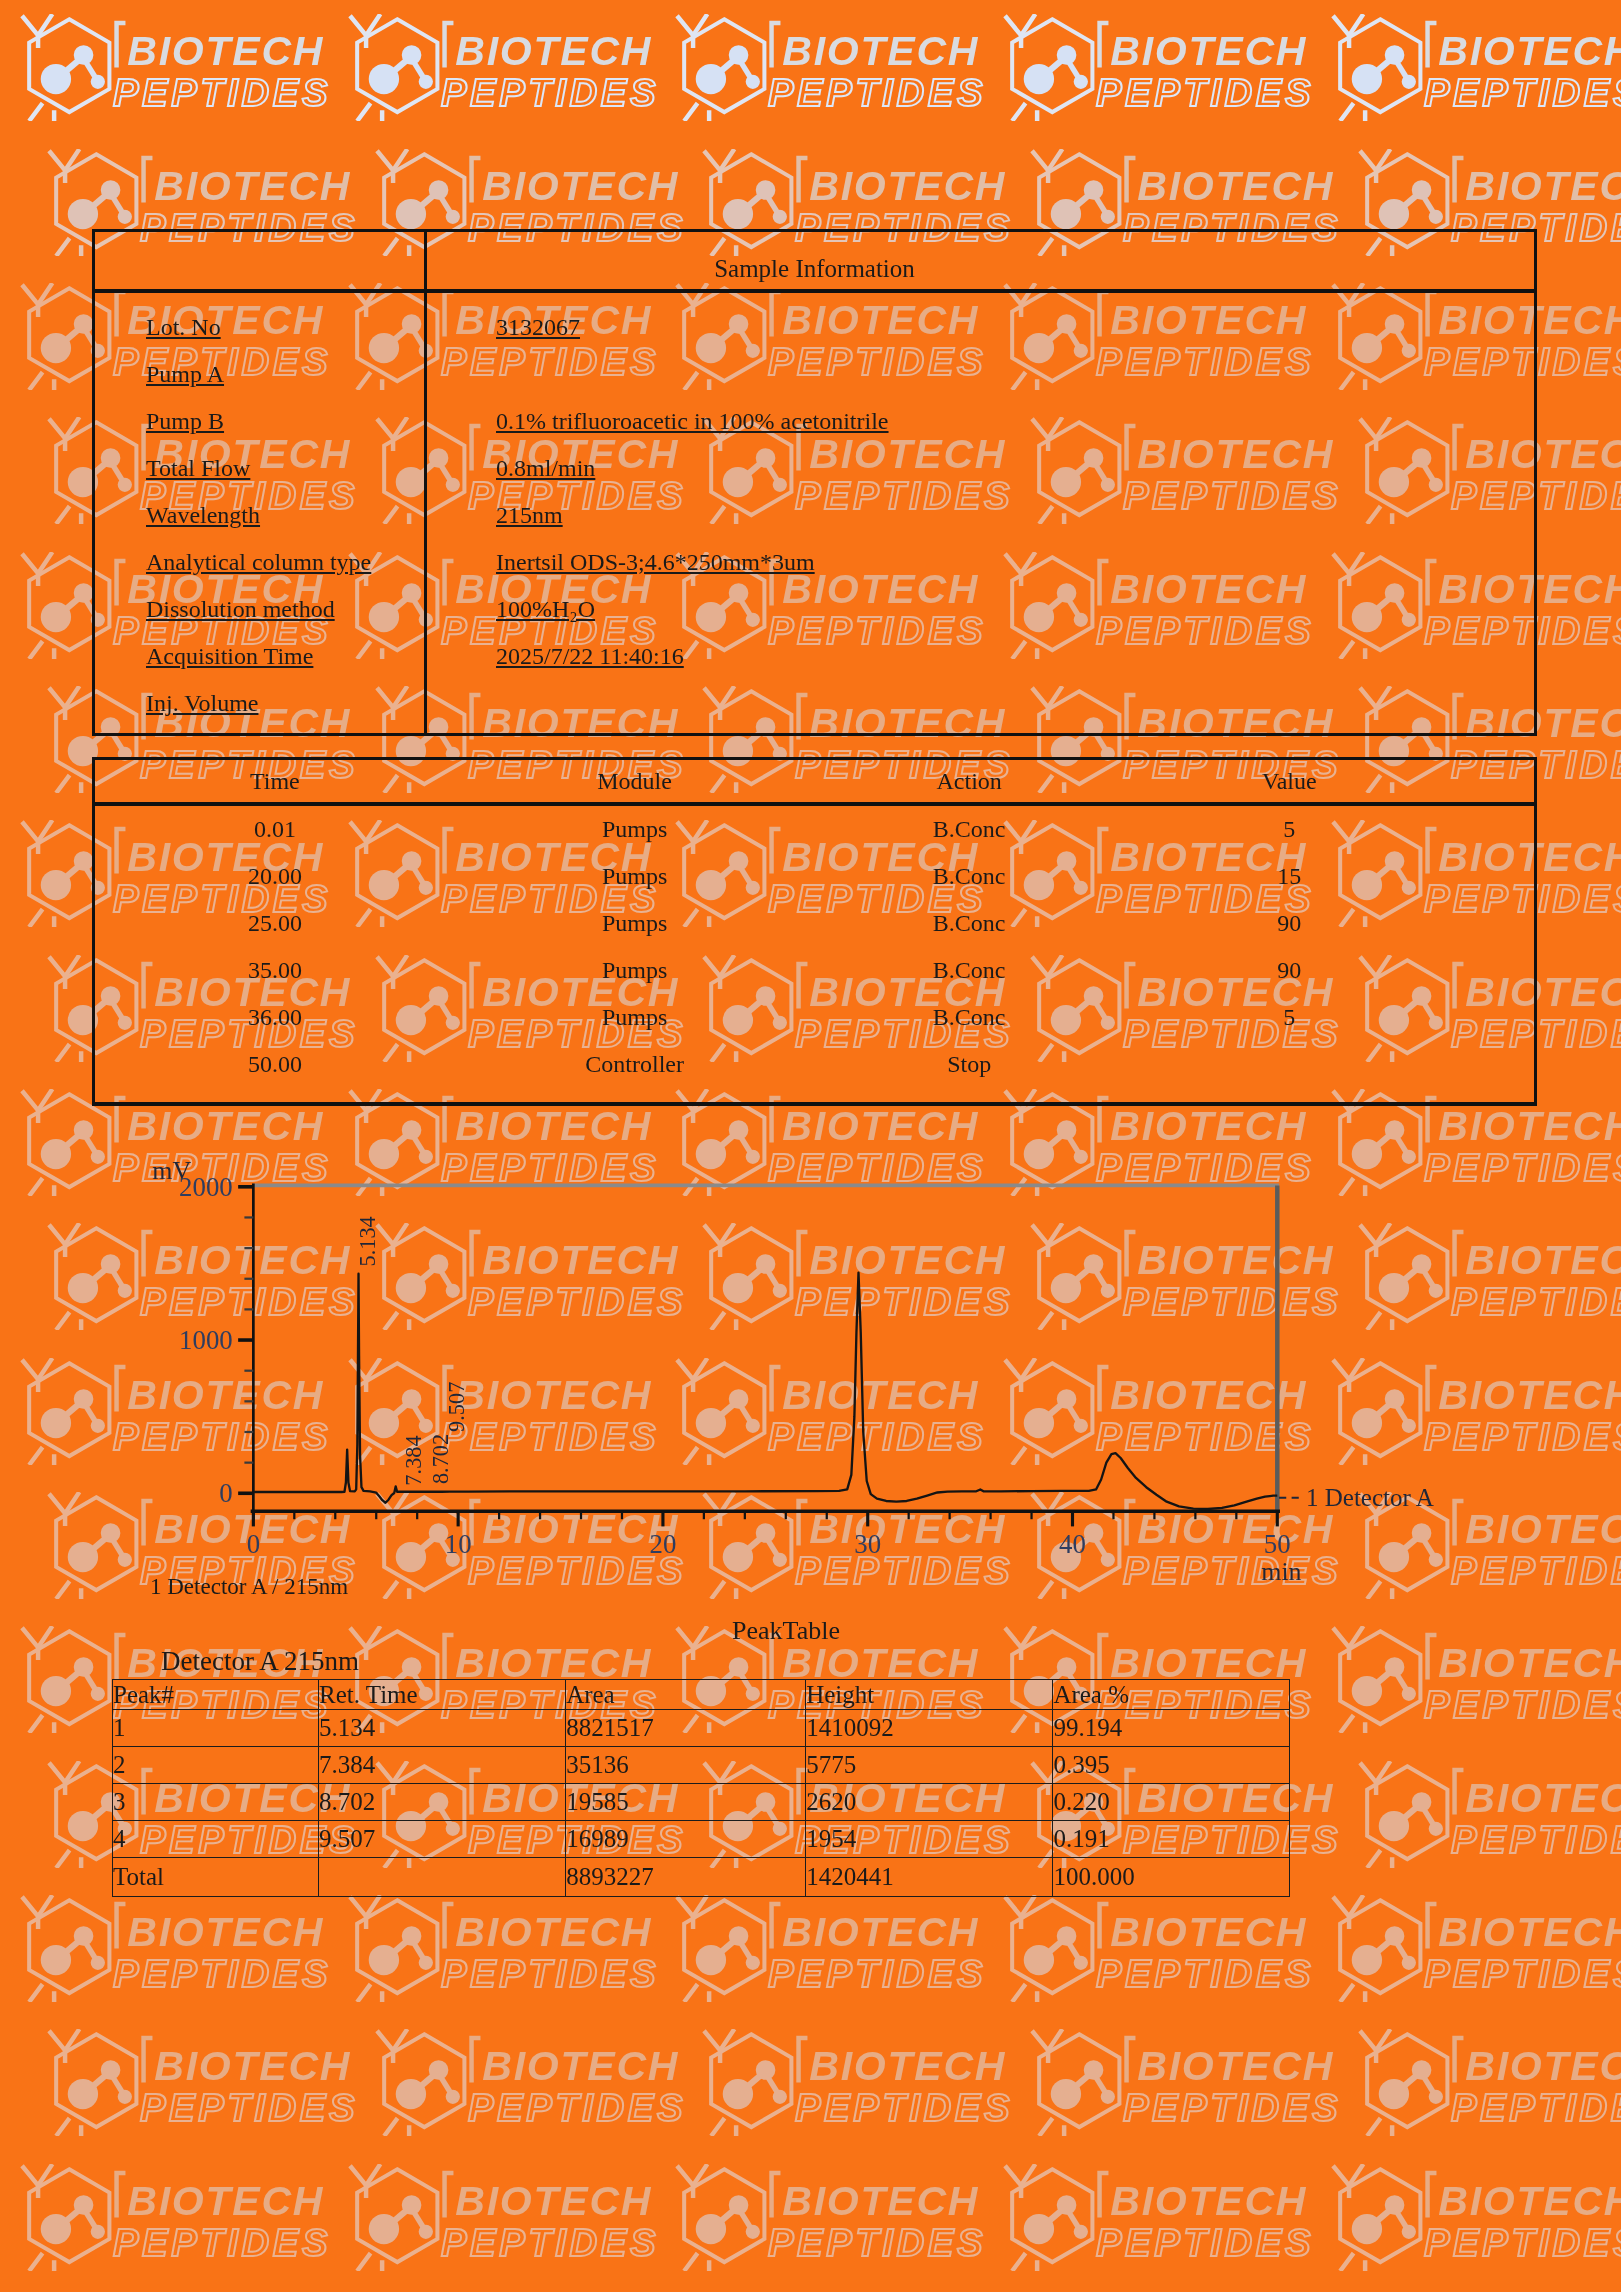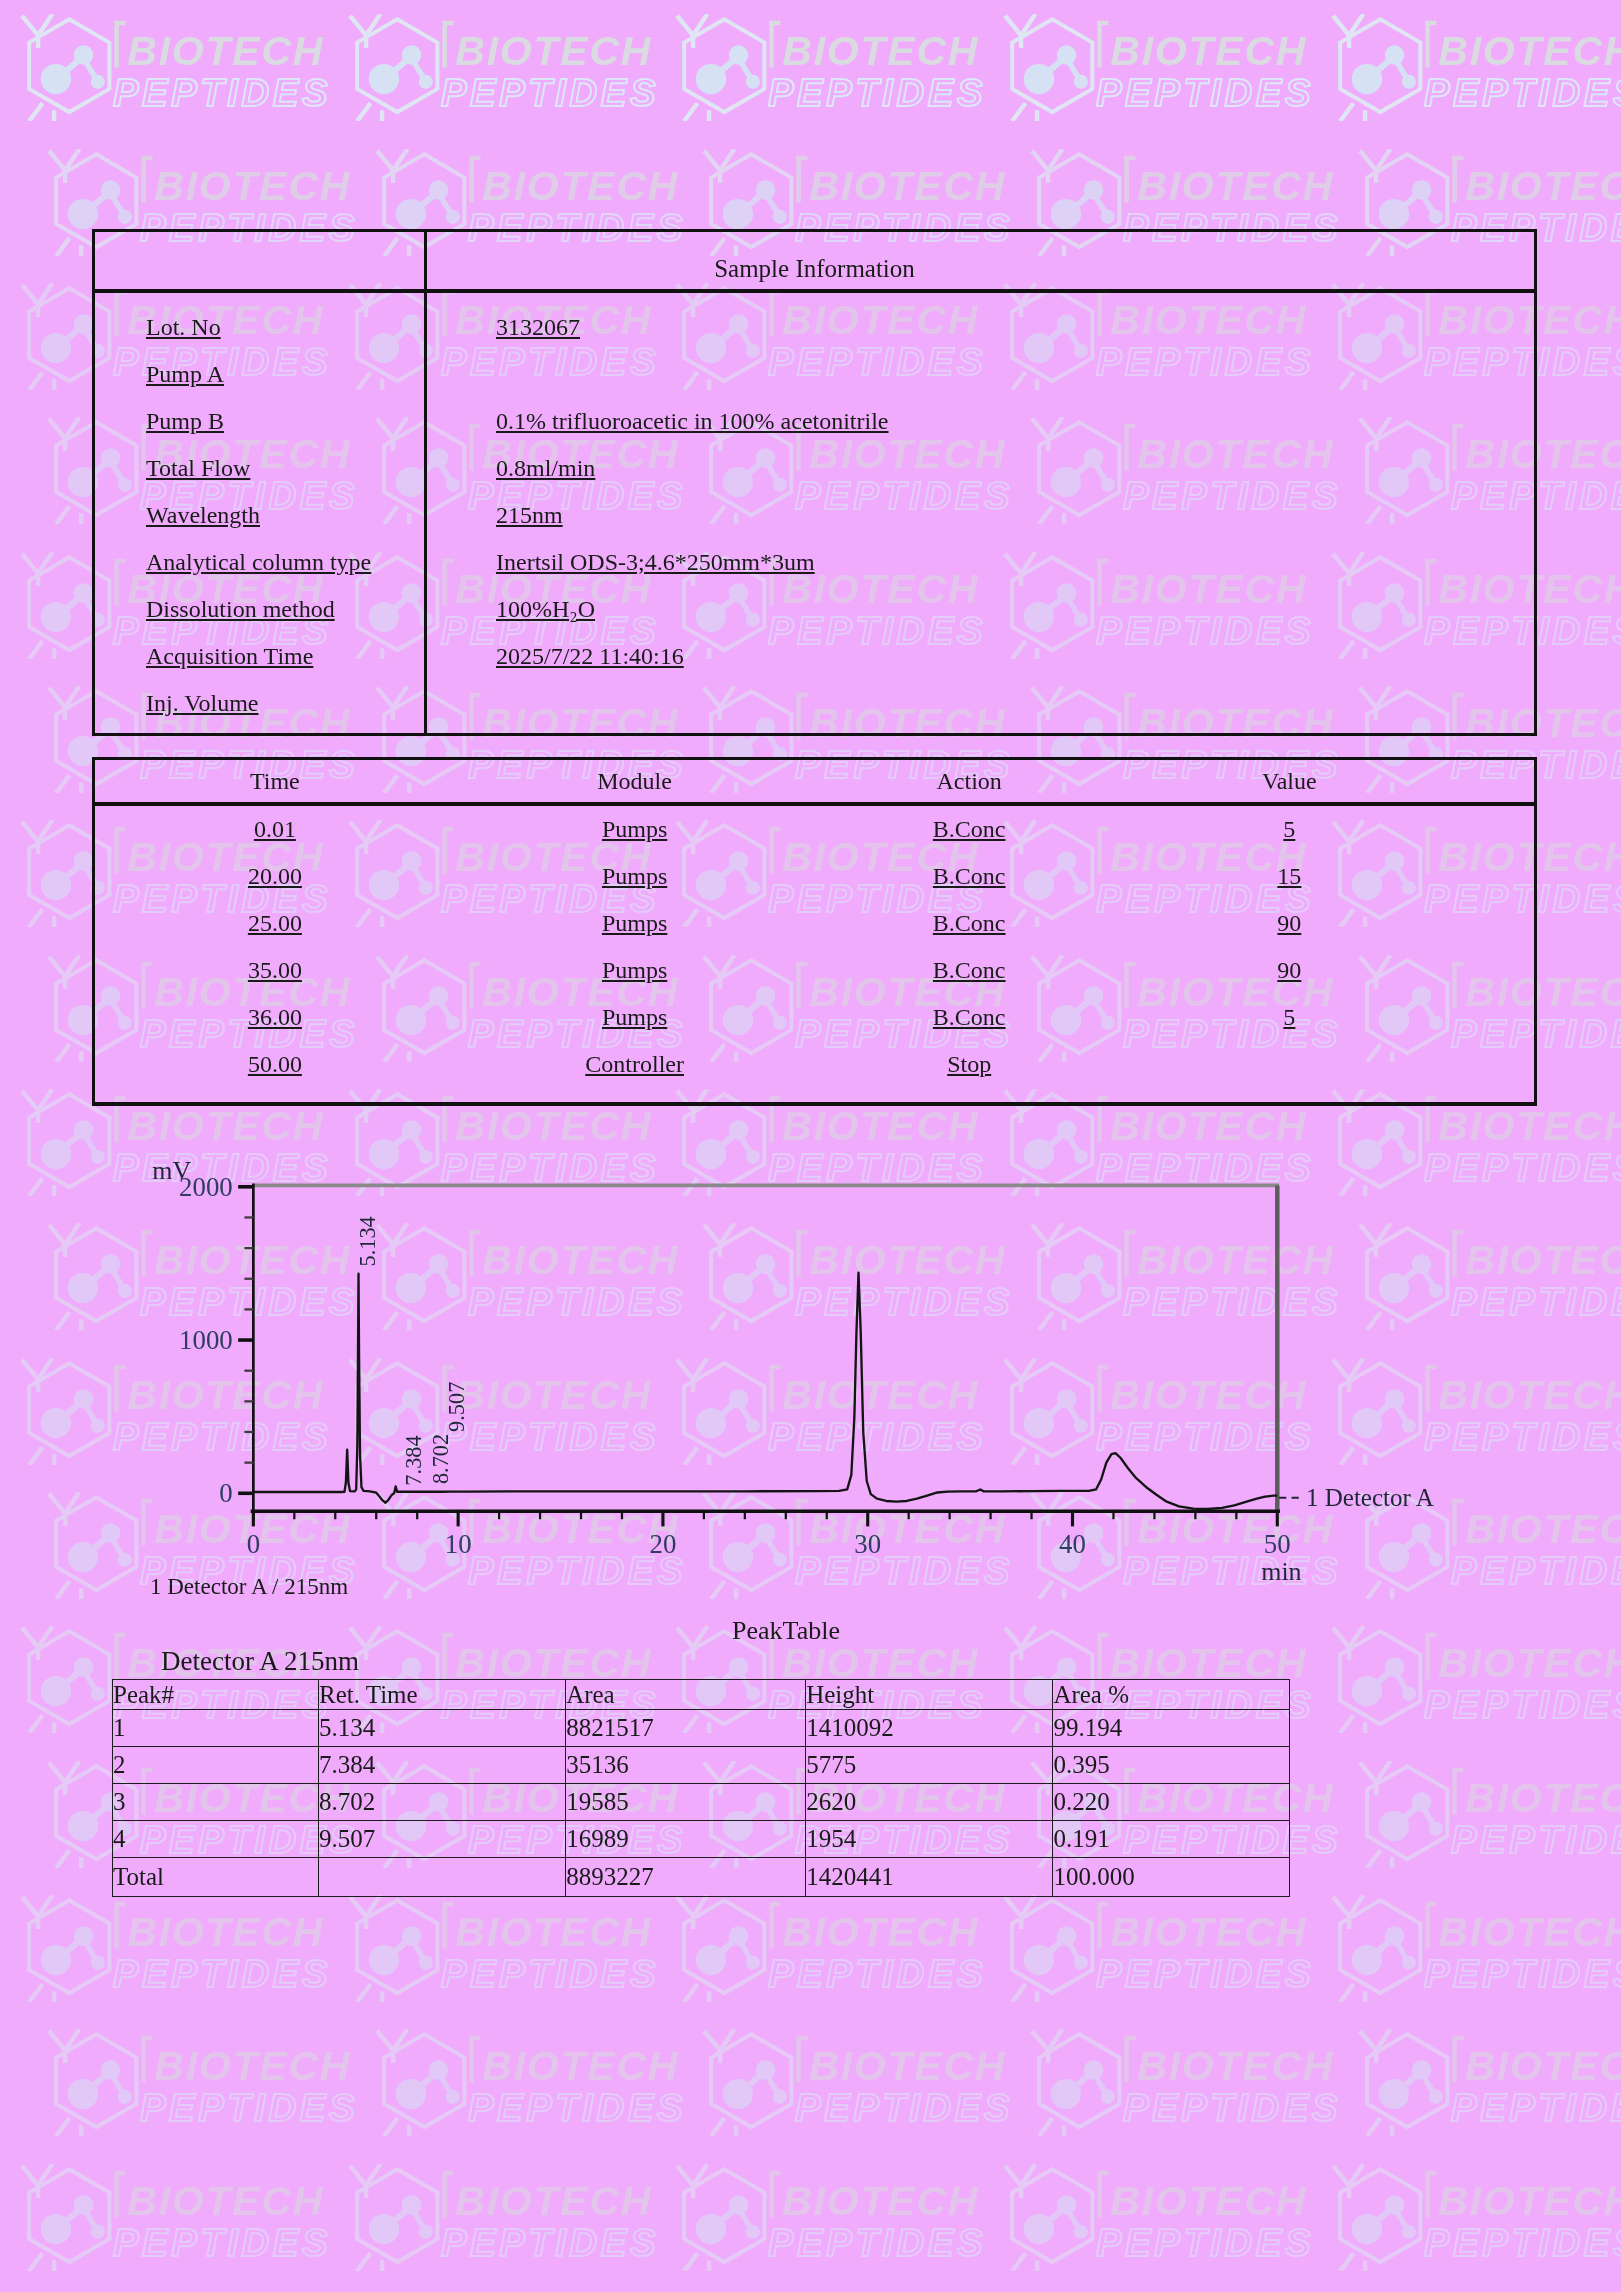--- a/index.html
+++ b/index.html
@@ -1,16 +1,16 @@
 <!DOCTYPE html>
 <html style="font-size:14.3px"><head>
 <meta charset="utf-8">
 <style>
   html,body{margin:0;padding:0;background:#ffffff;}
-  .page{position:relative;width:1621px;height:2293px;background:#f0abfc;overflow:hidden;
+  .page{position:relative;width:1621px;height:2293px;background:#f97316;overflow:hidden;
         font-family:"Liberation Serif","DejaVu Serif",serif;color:#1a1a1a;}
   
   #wm-layer{position:absolute;left:0;top:0;width:100%;height:100%;z-index:0;pointer-events:none;}
   .wm-tile{position:absolute;}
   .wm-b{font-family:"Liberation Sans","DejaVu Sans",sans-serif;font-weight:bold;font-style:italic;
         font-size:46px;letter-spacing:2px;}
   .wm-p{font-family:"Liberation Sans","DejaVu Sans",sans-serif;font-weight:bold;font-style:italic;
         font-size:43px;letter-spacing:4px;fill:none;}
   
   .content{position:absolute;left:0;top:0;width:100%;height:100%;z-index:1;}
@@ -23,21 +23,21 @@
   .si-body{position:absolute;left:0;right:0;top:61px;bottom:0;padding-top:10.7px;text-decoration:underline;}
   .si-row{display:grid;grid-template-columns:329px 1fr;height:47px;}
   .si-label{padding-left:51px;font-size:24px;line-height:47px;}
   .si-value{padding-left:72px;font-size:24px;line-height:47px;}
   
   .pg-table{position:absolute;left:92px;top:757px;width:1445px;height:349px;
             border:3.6px solid #111;border-bottom-width:4.5px;box-sizing:border-box;}
   .pg-head{height:46px;border-bottom:4.5px solid #111;box-sizing:border-box;
            display:grid;grid-template-columns:25% 25% 21.5% 23% 5.5%;}
   .pg-head div{font-size:24px;line-height:43px;text-align:center;}
-  .pg-body{position:absolute;left:0;right:0;top:46px;bottom:0;text-decoration:underline;}
+  .pg-body{position:absolute;left:0;right:0;top:46px;bottom:0;}
   .pg-row{display:grid;grid-template-columns:25% 25% 21.5% 23% 5.5%;height:47px;}
   .pg-row div{font-size:24px;line-height:47px;text-align:center;}
   
   #chart-svg{position:absolute;left:125px;top:1146px;}
   .axis-num{font-size:30px;fill:#2e3d60;font-family:"Liberation Serif","DejaVu Serif",serif;}
   .axis-unit{font-size:29px;fill:#1f2638;font-family:"Liberation Serif","DejaVu Serif",serif;}
   .peak-lbl{font-size:25px;fill:#1f2638;font-family:"Liberation Serif","DejaVu Serif",serif;}
   .legend-lbl{font-size:28px;fill:#1f2638;font-family:"Liberation Serif","DejaVu Serif",serif;}
   
   .chart-caption{position:absolute;left:150px;top:1574px;font-size:23px;}

